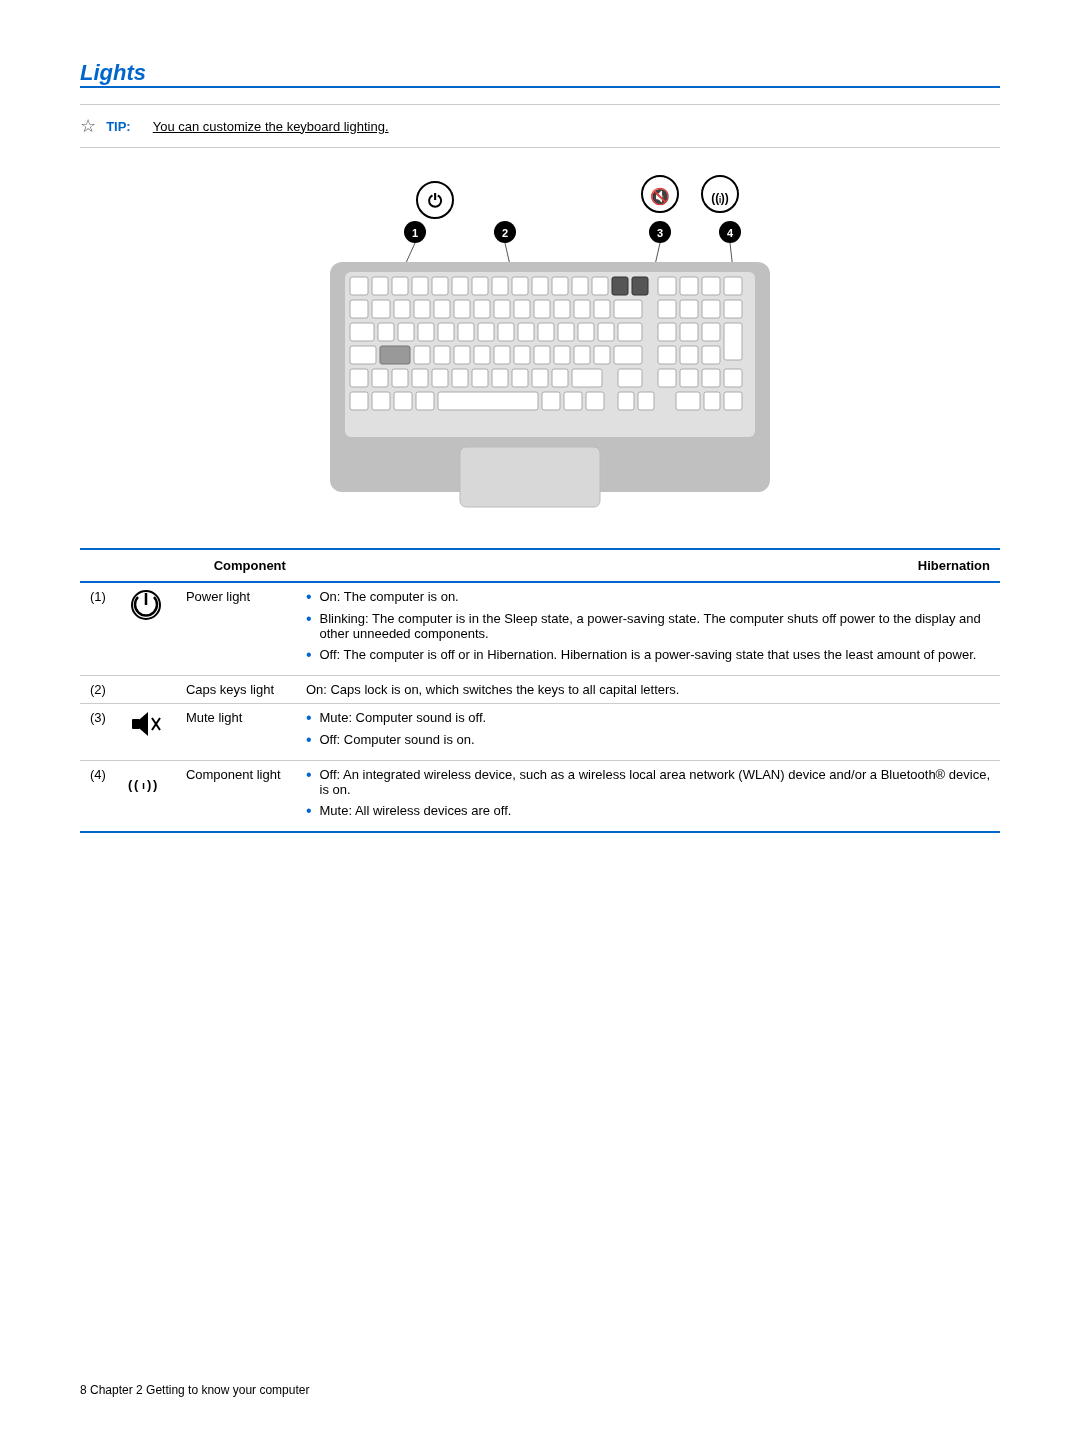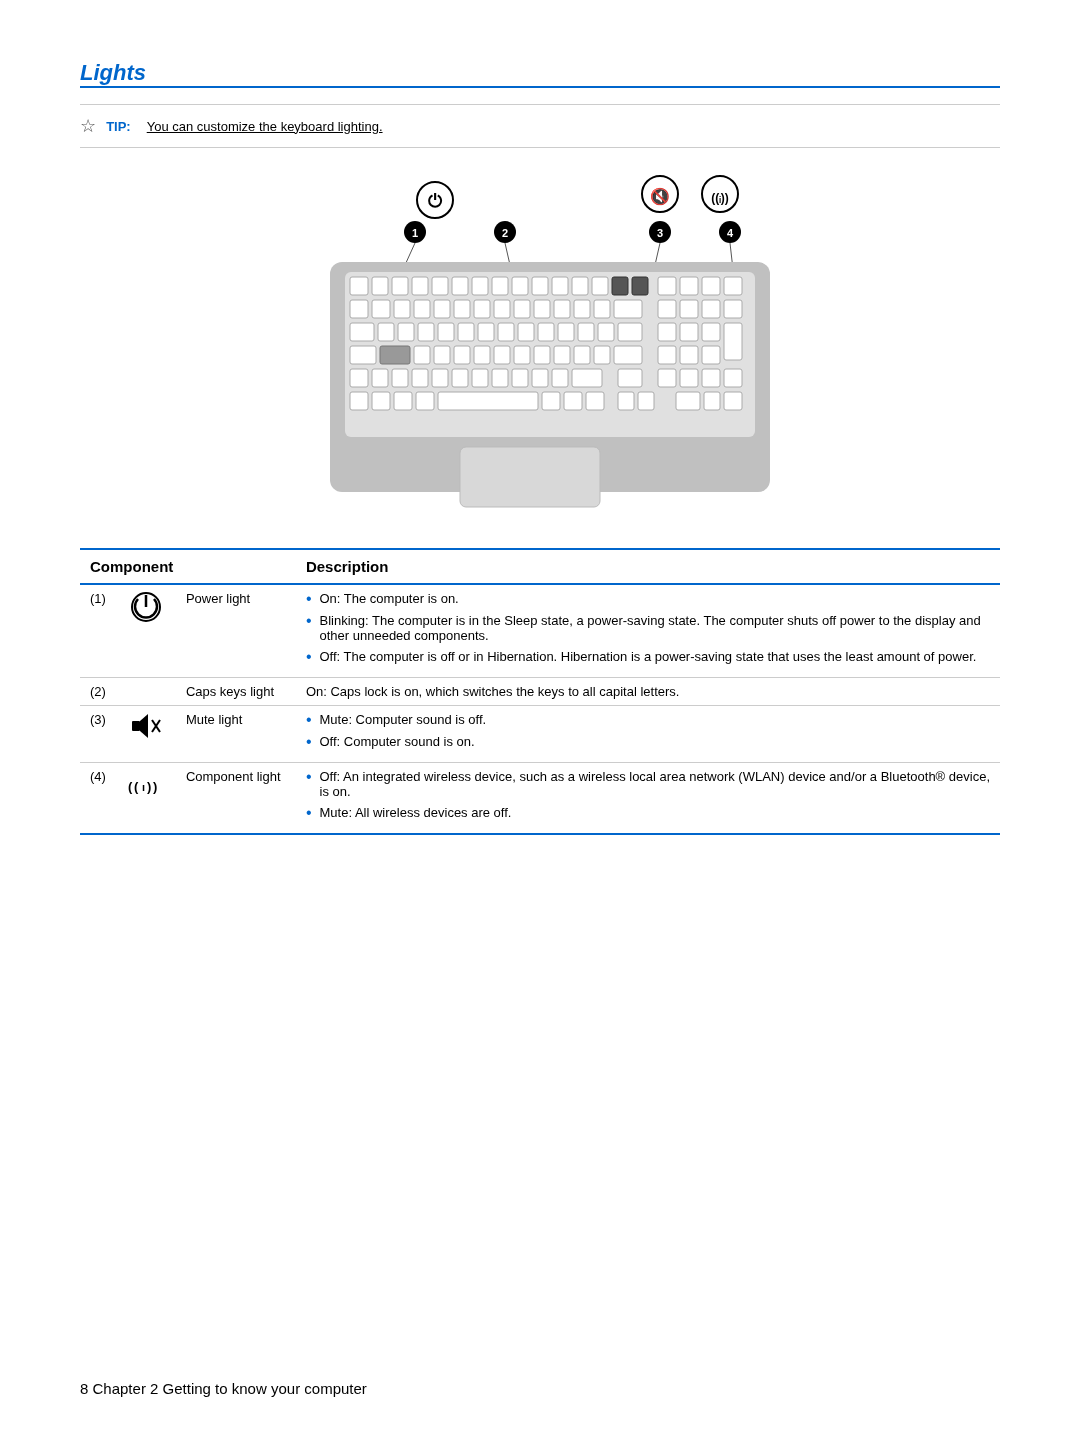--- a/index.html
+++ b/index.html
@@ -38,21 +38,21 @@
       gap: 10px;
     }
     .tip-icon {
       font-size: 18px;
       color: #555;
     }
     .tip-label {
       color: #0066cc;
       font-weight: bold;
       font-size: 13px;
-      margin-right: 6px;
+      margin-right: 12px;
     }
     .tip-text {
       font-size: 13px;
       text-decoration: underline;
     }
 
     
     .keyboard-diagram {
       width: 100%;
       display: flex;
@@ -74,23 +74,23 @@
       font-size: 13px;
     }
 
     .component-table thead tr {
       border-top: 2px solid #0066cc;
       border-bottom: 2px solid #0066cc;
     }
 
     .component-table th {
       font-weight: bold;
-      font-size: 15px;
+      font-size: 13px;
       padding: 8px 10px;
-      text-align: left;
+      text-align: right;
     }
 
     .component-table td {
       padding: 6px 10px;
       vertical-align: top;
     }
 
     .component-table tr {
       border-bottom: 1px solid #ccc;
     }
@@ -132,21 +132,21 @@
       font-size: 16px;
       line-height: 1;
       flex-shrink: 0;
     }
 
     
     .page-footer {
       position: fixed;
       bottom: 40px;
       left: 80px;
-      font-size: 15px;
+      font-size: 12px;
       color: #000;
     }
   </style>
 </head>
 <body>
 
 <h1 class="page-title">Lights</h1>
 <hr class="title-rule">
 
 <div class="tip-box">
@@ -296,21 +296,21 @@
 
       <rect x="180" y="275" width="140" height="60" rx="6" fill="#d8d8d8" stroke="#bbb"></rect>
     </svg>
   </div>
 </div>
 
 <table class="component-table">
   <thead>
     <tr>
       <th colspan="3">Component</th>
-      <th>Description</th>
+      <th>Hibernation</th>
     </tr>
   </thead>
   <tbody>
 
     <tr>
       <td class="row-num">(1)</td>
       <td class="row-icon">
         <svg width="32" height="32" viewBox="0 0 32 32">
           <circle cx="16" cy="16" r="14" fill="none" stroke="#000" stroke-width="2"></circle>
           <line x1="16" y1="4" x2="16" y2="16" stroke="#000" stroke-width="2.5"></line>

